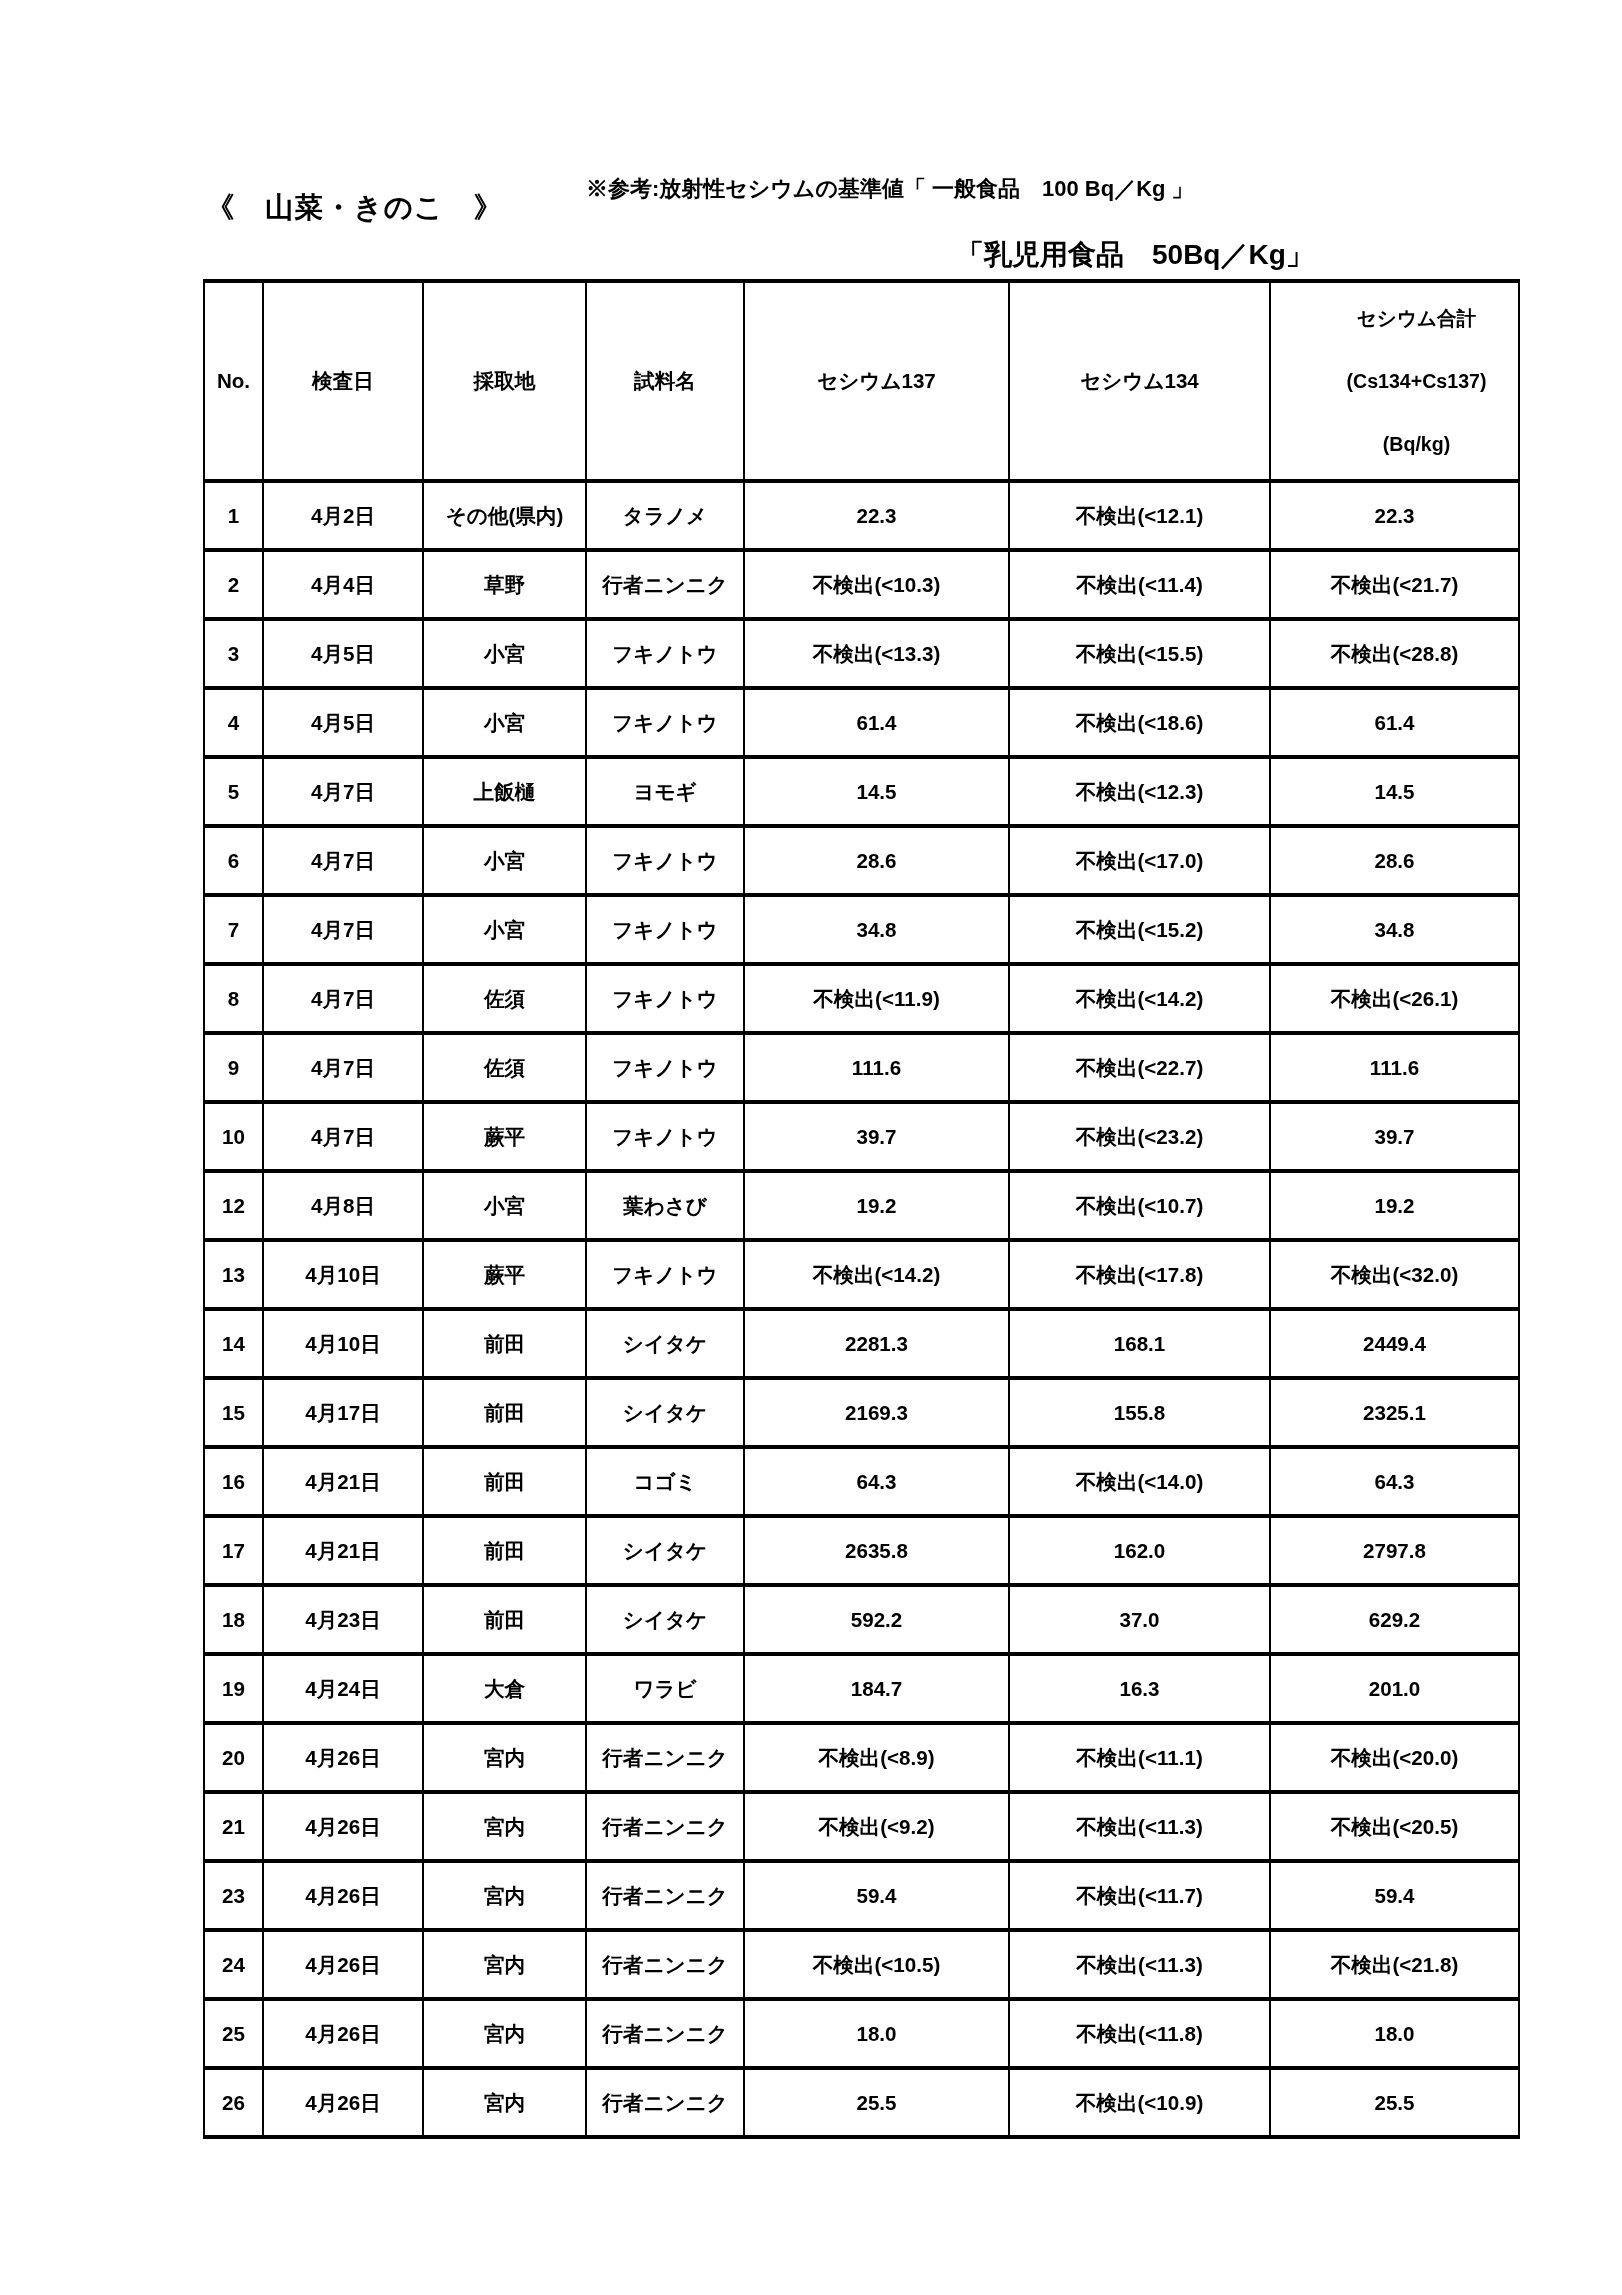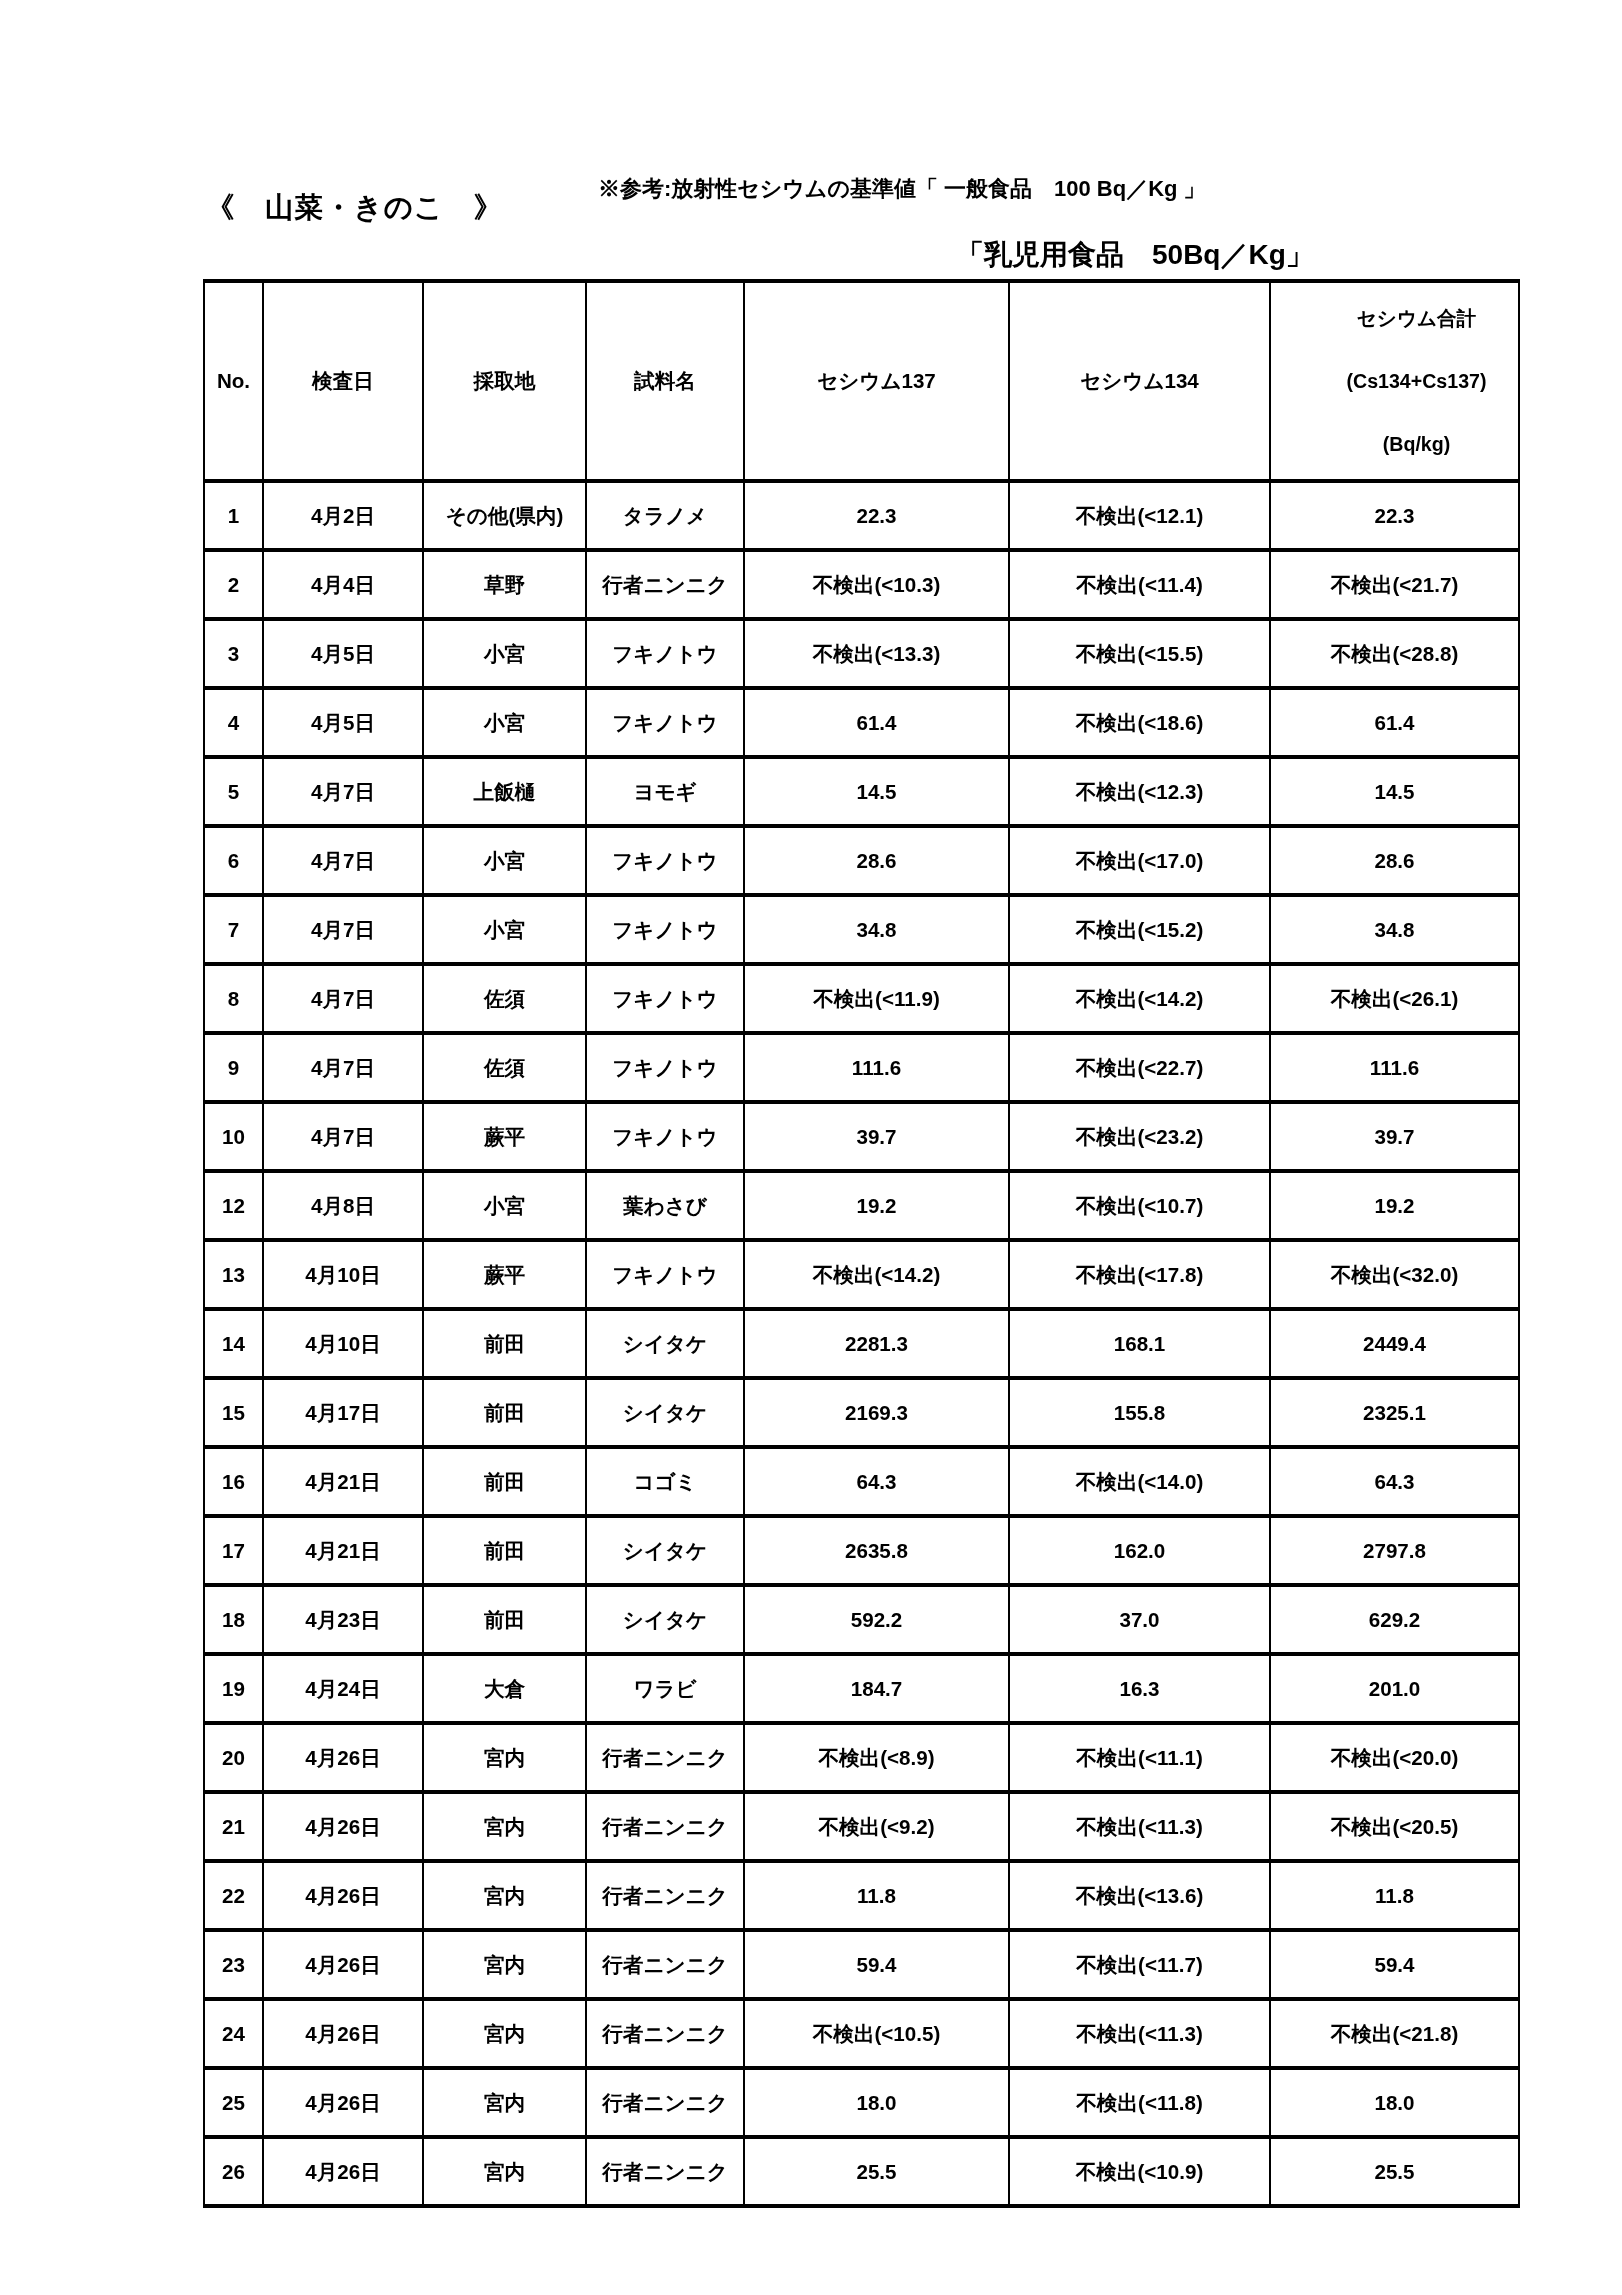--- a/index.html
+++ b/index.html
@@ -24,21 +24,20 @@
     letter-spacing: 1px;
     white-space: pre;
     margin-top: 24px;
   }
   .note-line1 {
     position: absolute;
     left: 586px;
     top: 174px;
     font-size: 22px;
     white-space: pre;
-    margin-left: 12px;
   }
   .note-line2 {
     position: absolute;
     left: 956px;
     top: 236px;
     font-size: 28px;
     white-space: pre;
   }
   table.inspection {
     position: absolute;
@@ -281,29 +280,20 @@
       <tr class="data-row">
     <td>21</td>
     <td>4月26日</td>
     <td>宮内</td>
     <td>行者ニンニク</td>
     <td>不検出(&lt;9.2)</td>
     <td>不検出(&lt;11.3)</td>
     <td>不検出(&lt;20.5)</td>
   </tr>
       <tr class="data-row">
-    <td>22</td>
-    <td>4月26日</td>
-    <td>宮内</td>
-    <td>行者ニンニク</td>
-    <td>11.8</td>
-    <td>不検出(&lt;13.6)</td>
-    <td>11.8</td>
-  </tr>
-      <tr class="data-row">
     <td>23</td>
     <td>4月26日</td>
     <td>宮内</td>
     <td>行者ニンニク</td>
     <td>59.4</td>
     <td>不検出(&lt;11.7)</td>
     <td>59.4</td>
   </tr>
       <tr class="data-row">
     <td>24</td>

